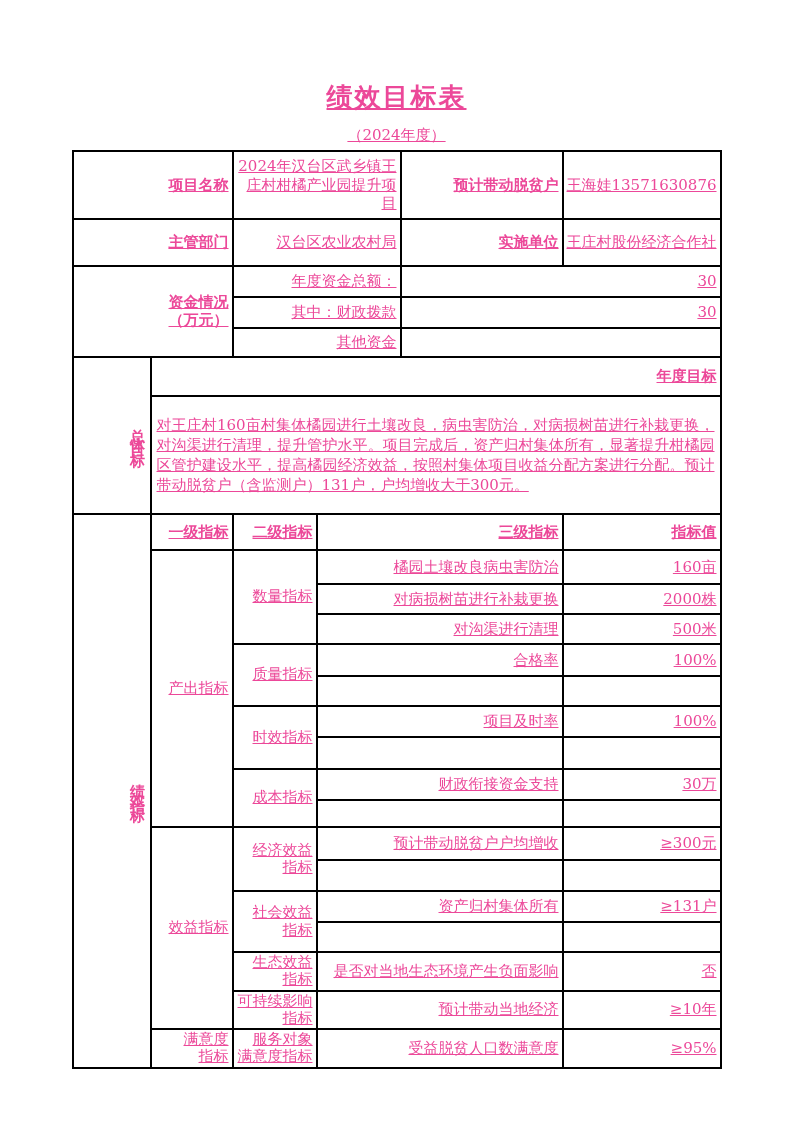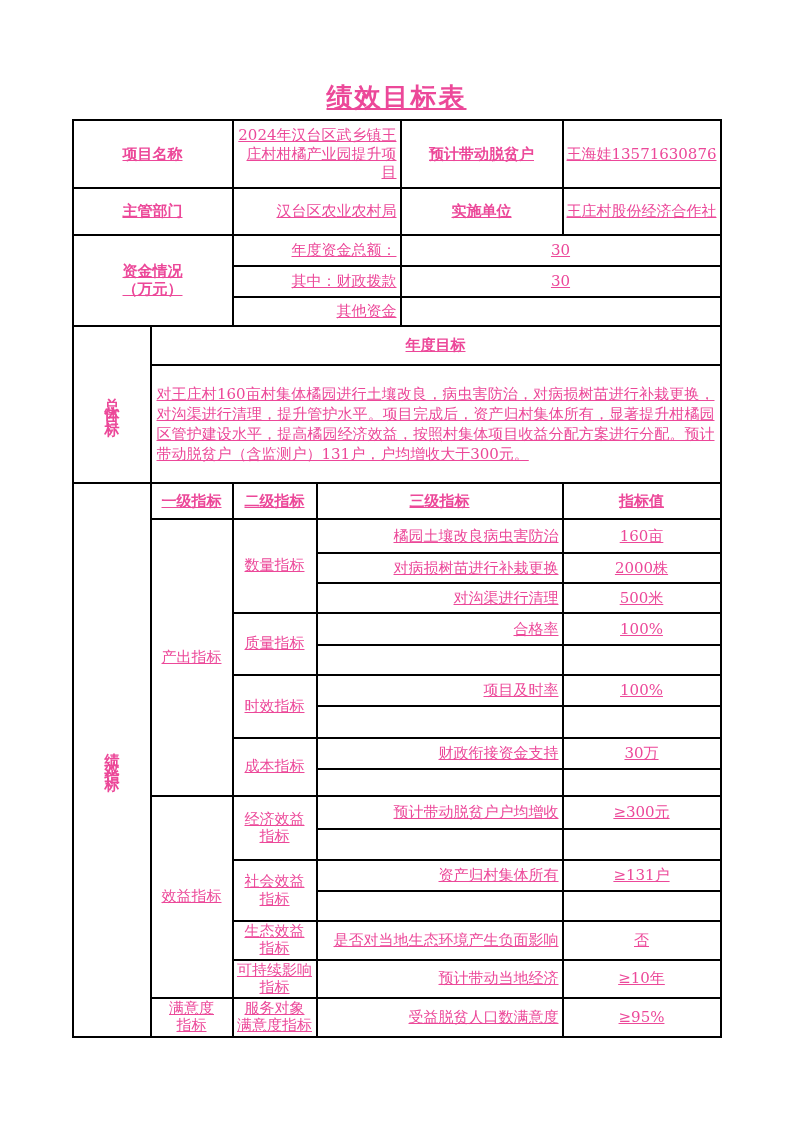--- a/index.html
+++ b/index.html
@@ -17,40 +17,41 @@
   }
   table.main{
     border-collapse:collapse;table-layout:fixed;width:650px;
     margin:7px auto 0;font-size:15px;
   }
   td{
     border:2px solid #000;padding:1px 3px;line-height:1.25;
     vertical-align:middle;overflow:hidden;word-break:break-all;
   }
   .b{font-weight:bold;}
-  .tc{text-align:center;}
+  .tc{text-align:right;}
   .tl{text-align:right;}
   .trr{text-align:right;border-radius:6px;}
   .vert{
     writing-mode:vertical-rl;text-orientation:upright;
     letter-spacing:8px;font-weight:bold;display:inline-block;
   }
   .goal-text{
     text-align:justify;line-height:20px;padding:18px 5px;
     vertical-align:top;word-break:break-all;
   }
   .grp{line-height:1.15;}
   .ln{display:block;}
 </style>
 </head>
 <body>
 
 <div class="page">
 
   <h1 class="title">绩效目标表</h1>
+  <div class="subtitle">（2024年度）</div>
 
   <table class="main">
     <colgroup>
       <col style="width:78px">
         <col style="width:82px">
         <col style="width:84px">
       <col style="width:84px">
         <col style="width:162px">
         <col style="width:158px">
     </colgroup>

